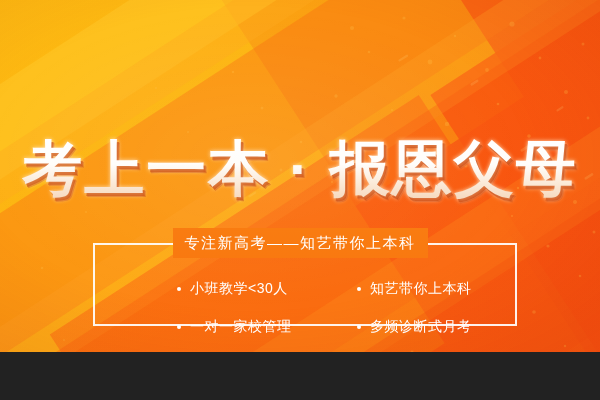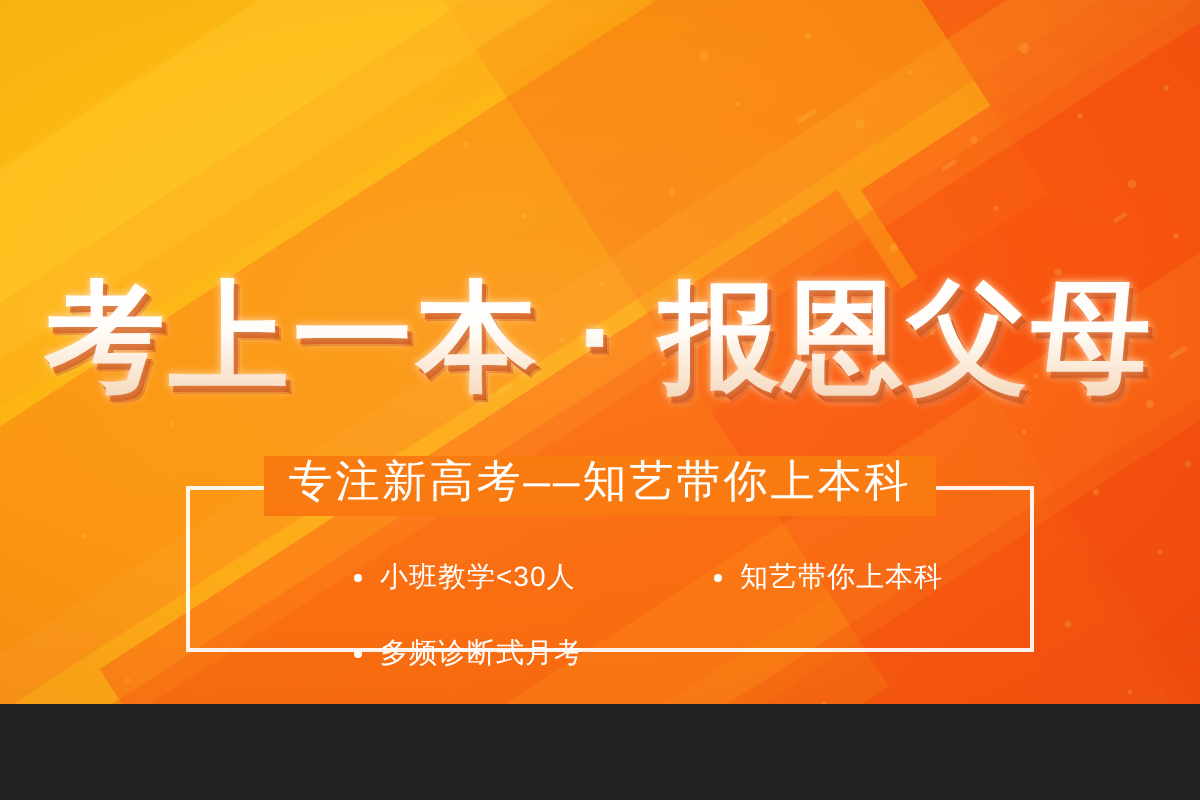--- a/index.html
+++ b/index.html
@@ -150,28 +150,27 @@
 
   .subtitle-wrap {
     position: absolute;
     left: 0; right: 0;
     top: 228px;
     text-align: center;
     z-index: 7;
   }
   .subtitle {
     display: inline-block;
-    font-size: 22px;
+    font-size: 15px;
     letter-spacing: 1.5px;
     color: #FFFFFF;
     background: linear-gradient(180deg, rgba(249,124,17,1) 0%, rgba(249,121,16,1) 100%);
     padding: 0 12px;
     line-height: 30px;
     white-space: nowrap;
-    font-family: Liberation Mono, monospace;
   }
 
   
   .bullets {
     position: absolute;
     left: 93px;
     top: 280px;
     width: 424px;
     z-index: 7;
     display: grid;
@@ -291,17 +290,21 @@
     <div class="bullet">
       <span class="dot"></span>
       <span>小班教学&lt;30人</span>
     </div>
     <div class="bullet">
       <span class="dot"></span>
       <span>知艺带你上本科</span>
     </div>
     <div class="bullet">
       <span class="dot"></span>
+      <span>一对一家校管理</span>
+    </div>
+    <div class="bullet">
+      <span class="dot"></span>
       <span>多频诊断式月考</span>
     </div>
   </div>
 
 </div>
 
 </body></html>

